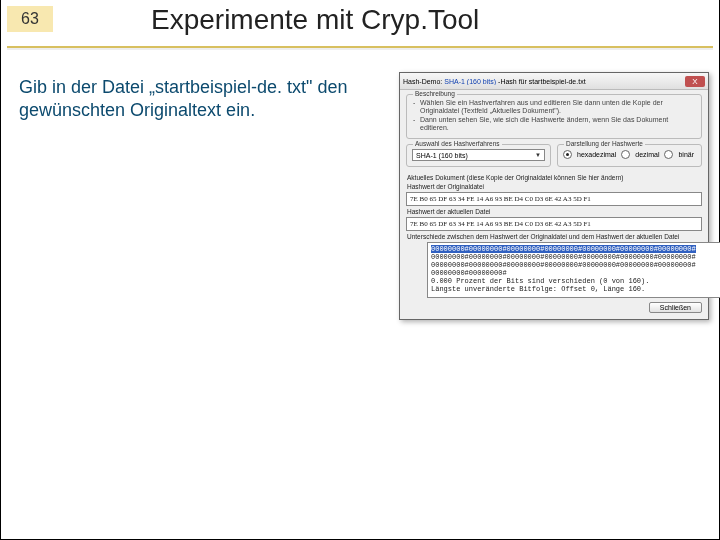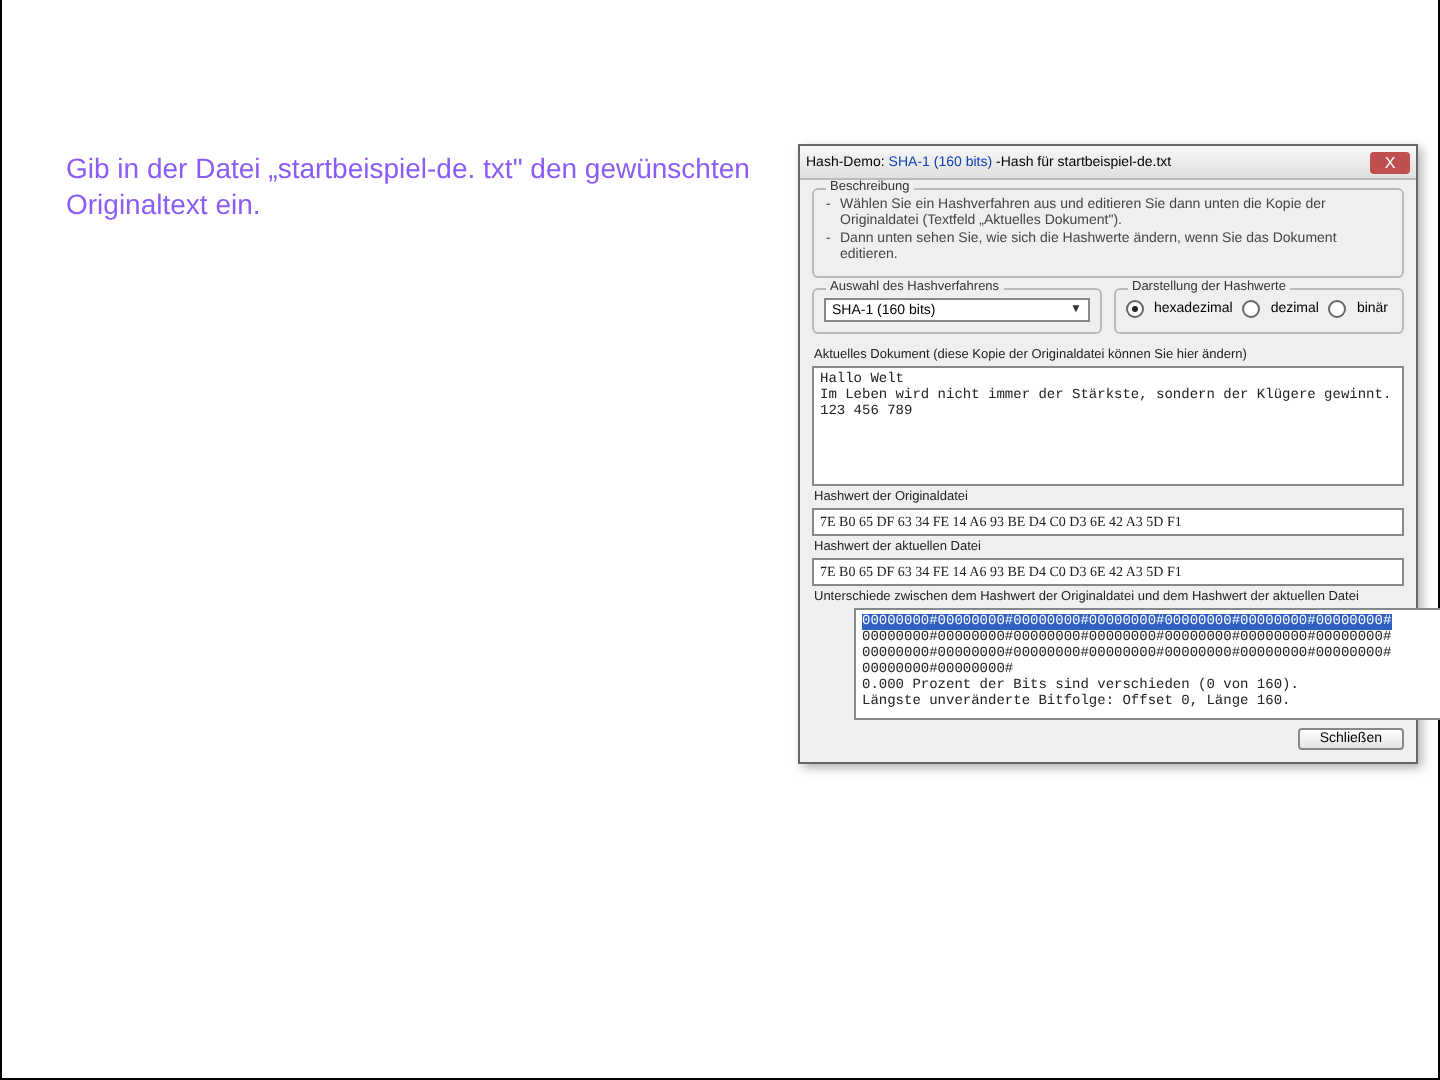--- a/index.html
+++ b/index.html
@@ -49,25 +49,25 @@
     position: absolute;
     top: 46px;
     left: 6px;
     right: 6px;
     height: 2px;
     background: #D8C060;
     box-shadow: 0 2px 0 #eee;
   }
   .body-text {
     position: absolute;
-    left: 32px;
+    left: 18px;
     top: 76px;
     width: 370px;
-    font-size: 14px;
-    color: #8b5cf6;
+    font-size: 18px;
+    color: #0c4a6e;
     line-height: 1.25;
   }
   .body-text p {
     margin: 0 0 12px 0;
   }
   .dialog {
     position: absolute;
     right: 10px;
     top: 72px;
     width: 308px;
@@ -164,20 +164,25 @@
     background: linear-gradient(#fff,#e2e2e2);
     padding: 1px 10px;
     font-size: 7px;
     border-radius: 2px;
   }
 </style>
 </head>
 <body>
 
 <div class="slide">
+  <div class="header">
+    <div class="page-num">63</div>
+    <div class="title">Experimente mit Cryp.Tool</div>
+    <div class="title-underline"></div>
+  </div>
 
   <div class="body-text">
     <p>Gib in der Datei „startbeispiel-de. txt" den gewünschten Originaltext ein.</p>
   </div>
 
   <div class="dialog">
     <div class="titlebar">
       <span class="tb-text">Hash-Demo:</span>
       <span class="tb-text tb-blue">SHA-1 (160 bits)</span>
       <span class="tb-text">-Hash für startbeispiel-de.txt</span>
@@ -208,23 +213,20 @@
             <span>hexadezimal</span>
             <span class="radio"></span>
             <span>dezimal</span>
             <span class="radio"></span>
             <span>binär</span>
           </div>
         </div>
       </div>
 
       <div class="section-label">Aktuelles Dokument (diese Kopie der Originaldatei können Sie hier ändern)</div>
-      <div class="textarea txt-editor">Hallo Welt
-Im Leben wird nicht immer der Stärkste, sondern der Klügere gewinnt.
-123 456 789</div>
 
       <div class="section-label">Hashwert der Originaldatei</div>
       <div class="textarea txt-hash">7E B0 65 DF 63 34 FE 14 A6 93 BE D4 C0 D3 6E 42 A3 5D F1</div>
 
       <div class="section-label">Hashwert der aktuellen Datei</div>
       <div class="textarea txt-hash">7E B0 65 DF 63 34 FE 14 A6 93 BE D4 C0 D3 6E 42 A3 5D F1</div>
 
       <div class="section-label">Unterschiede zwischen dem Hashwert der Originaldatei und dem Hashwert der aktuellen Datei</div>
       <div class="textarea txt-diff"><span class="highlight-blue">00000000#00000000#00000000#00000000#00000000#00000000#00000000#</span>
 <span>00000000#00000000#00000000#00000000#00000000#00000000#00000000#</span>

